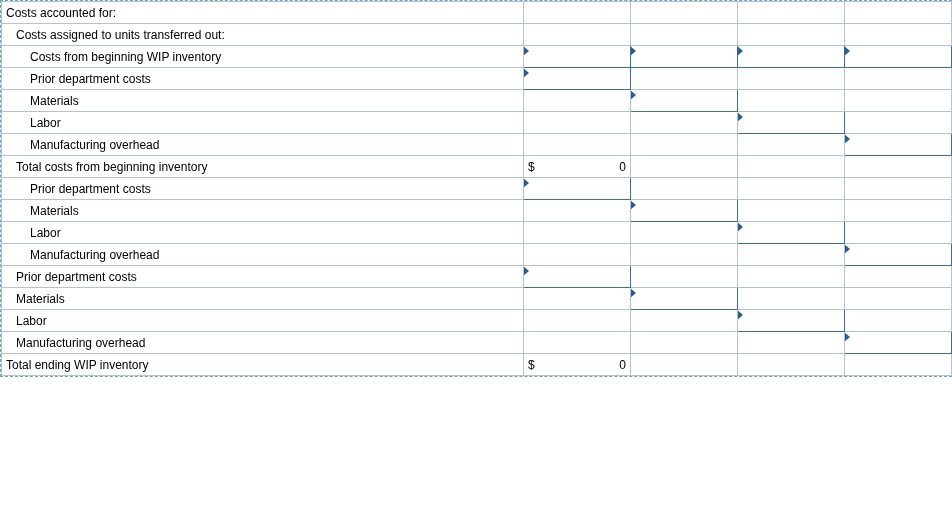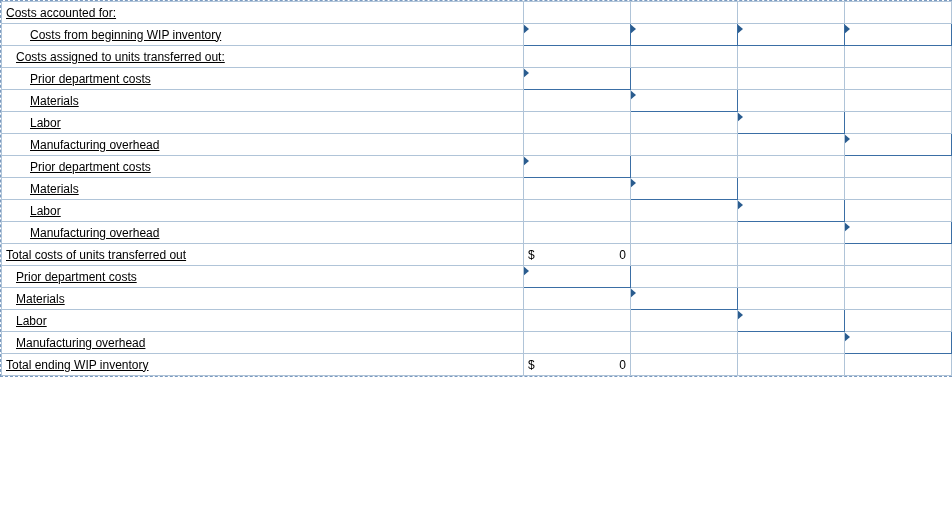--- a/index.html
+++ b/index.html
@@ -12,21 +12,20 @@
     background: #fff;
   }
   .sheet {
     width: 952px;
     border: 1px dashed #7a9ac0;
   }
   table {
     width: 100%;
     border-collapse: collapse;
     table-layout: fixed;
-    text-decoration: underline;
   }
   td {
     border: 1px solid #b0c4d8;
     height: 22px;
     padding: 0 4px;
     vertical-align: middle;
     white-space: nowrap;
     overflow: hidden;
     position: relative;
   }
@@ -72,42 +71,42 @@
 <table>
 <tbody id="tbody">
         <tr>
           <td class="label ind0">Costs accounted for:</td>
           <td class="c"></td>
           <td class="c"></td>
           <td class="c"></td>
           <td class="c"></td>
         </tr>
         <tr>
+          <td class="label ind1">Costs assigned to units transferred out:</td>
+          <td class="c"></td>
+          <td class="c"></td>
+          <td class="c"></td>
+          <td class="c"></td>
+        </tr>
+        <tr>
           <td class="label ind2">Costs from beginning WIP inventory</td>
           <td class="c input-cell">
             <span class="arrow" style="left: -1px; right: auto;"></span>
           </td>
           <td class="c input-cell">
             <span class="arrow" style="left: -1px; right: auto;"></span>
           </td>
           <td class="c input-cell">
             <span class="arrow" style="left: -1px; right: auto;"></span>
           </td>
           <td class="c input-cell">
             <span class="arrow" style="left: -1px; right: auto;"></span>
           </td>
         </tr>
         <tr>
-          <td class="label ind1">Costs assigned to units transferred out:</td>
-          <td class="c"></td>
-          <td class="c"></td>
-          <td class="c"></td>
-          <td class="c"></td>
-        </tr>
-        <tr>
           <td class="label ind2">Prior department costs</td>
           <td class="c input-cell">
             <span class="arrow" style="left: -1px; right: auto;"></span>
             <span class="arrow-end"></span>
           </td>
           <td class="c"></td>
           <td class="c"></td>
           <td class="c"></td>
         </tr>
         <tr>
@@ -134,68 +133,68 @@
           <td class="label ind2">Manufacturing overhead</td>
           <td class="c"></td>
           <td class="c"></td>
           <td class="c"></td>
           <td class="c input-cell">
             <span class="arrow" style="left: -1px; right: auto;"></span>
             <span class="arrow-end"></span>
           </td>
         </tr>
         <tr>
-          <td class="label ind2">Prior department costs</td>
-          <td class="c input-cell">
-            <span class="arrow" style="left: -1px; right: auto;"></span>
-            <span class="arrow-end"></span>
-          </td>
-          <td class="c"></td>
-          <td class="c"></td>
-          <td class="c"></td>
-        </tr>
-        <tr>
-          <td class="label ind2">Materials</td>
-          <td class="c"></td>
-          <td class="c input-cell">
-            <span class="arrow" style="left: -1px; right: auto;"></span>
-            <span class="arrow-end"></span>
-          </td>
-          <td class="c"></td>
-          <td class="c"></td>
-        </tr>
-        <tr>
-          <td class="label ind2">Labor</td>
-          <td class="c"></td>
-          <td class="c"></td>
-          <td class="c input-cell">
-            <span class="arrow" style="left: -1px; right: auto;"></span>
-            <span class="arrow-end"></span>
-          </td>
-          <td class="c"></td>
-        </tr>
-        <tr>
-          <td class="label ind2">Manufacturing overhead</td>
-          <td class="c"></td>
-          <td class="c"></td>
-          <td class="c"></td>
-          <td class="c input-cell">
-            <span class="arrow" style="left: -1px; right: auto;"></span>
-            <span class="arrow-end"></span>
-          </td>
-        </tr>
-        <tr>
-          <td class="label ind0">Total costs of units transferred out</td>
+          <td class="label ind1">Total costs from beginning inventory</td>
           <td class="c">
             <span class="cur">$</span>
             <span class="num">0</span>
           </td>
           <td class="c"></td>
           <td class="c"></td>
           <td class="c"></td>
+        </tr>
+        <tr>
+          <td class="label ind2">Prior department costs</td>
+          <td class="c input-cell">
+            <span class="arrow" style="left: -1px; right: auto;"></span>
+            <span class="arrow-end"></span>
+          </td>
+          <td class="c"></td>
+          <td class="c"></td>
+          <td class="c"></td>
+        </tr>
+        <tr>
+          <td class="label ind2">Materials</td>
+          <td class="c"></td>
+          <td class="c input-cell">
+            <span class="arrow" style="left: -1px; right: auto;"></span>
+            <span class="arrow-end"></span>
+          </td>
+          <td class="c"></td>
+          <td class="c"></td>
+        </tr>
+        <tr>
+          <td class="label ind2">Labor</td>
+          <td class="c"></td>
+          <td class="c"></td>
+          <td class="c input-cell">
+            <span class="arrow" style="left: -1px; right: auto;"></span>
+            <span class="arrow-end"></span>
+          </td>
+          <td class="c"></td>
+        </tr>
+        <tr>
+          <td class="label ind2">Manufacturing overhead</td>
+          <td class="c"></td>
+          <td class="c"></td>
+          <td class="c"></td>
+          <td class="c input-cell">
+            <span class="arrow" style="left: -1px; right: auto;"></span>
+            <span class="arrow-end"></span>
+          </td>
         </tr>
         <tr>
           <td class="label ind1">Prior department costs</td>
           <td class="c input-cell">
             <span class="arrow" style="left: -1px; right: auto;"></span>
             <span class="arrow-end"></span>
           </td>
           <td class="c"></td>
           <td class="c"></td>
           <td class="c"></td>

